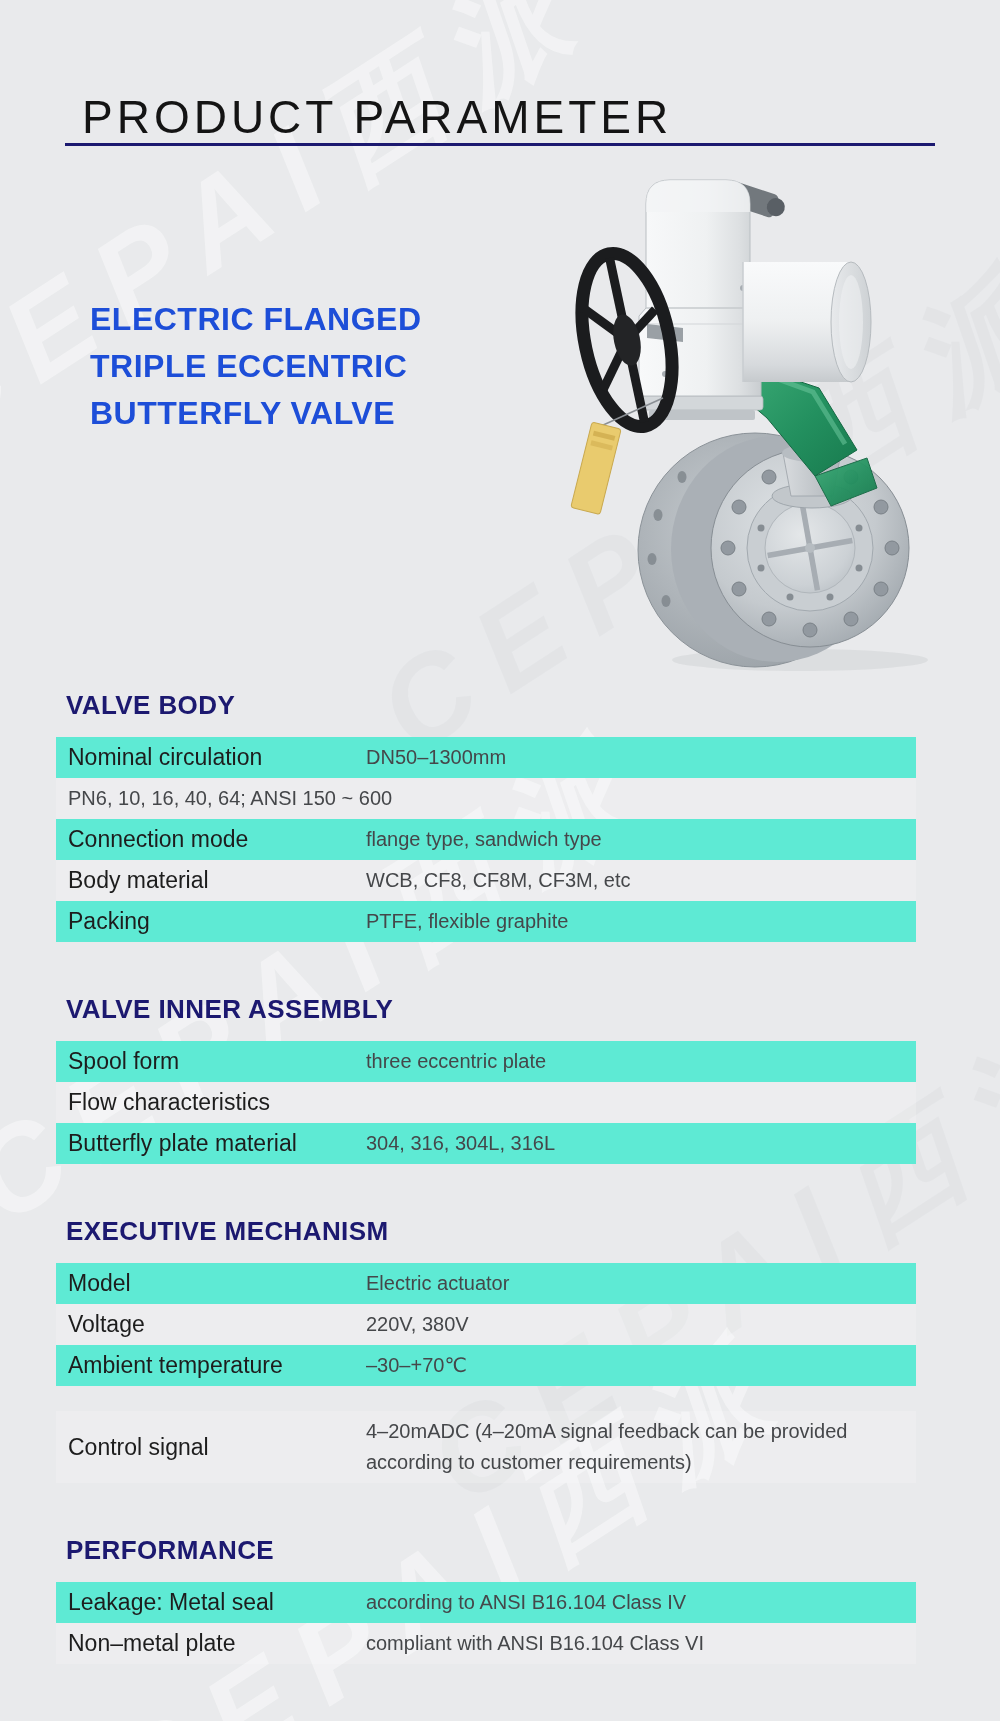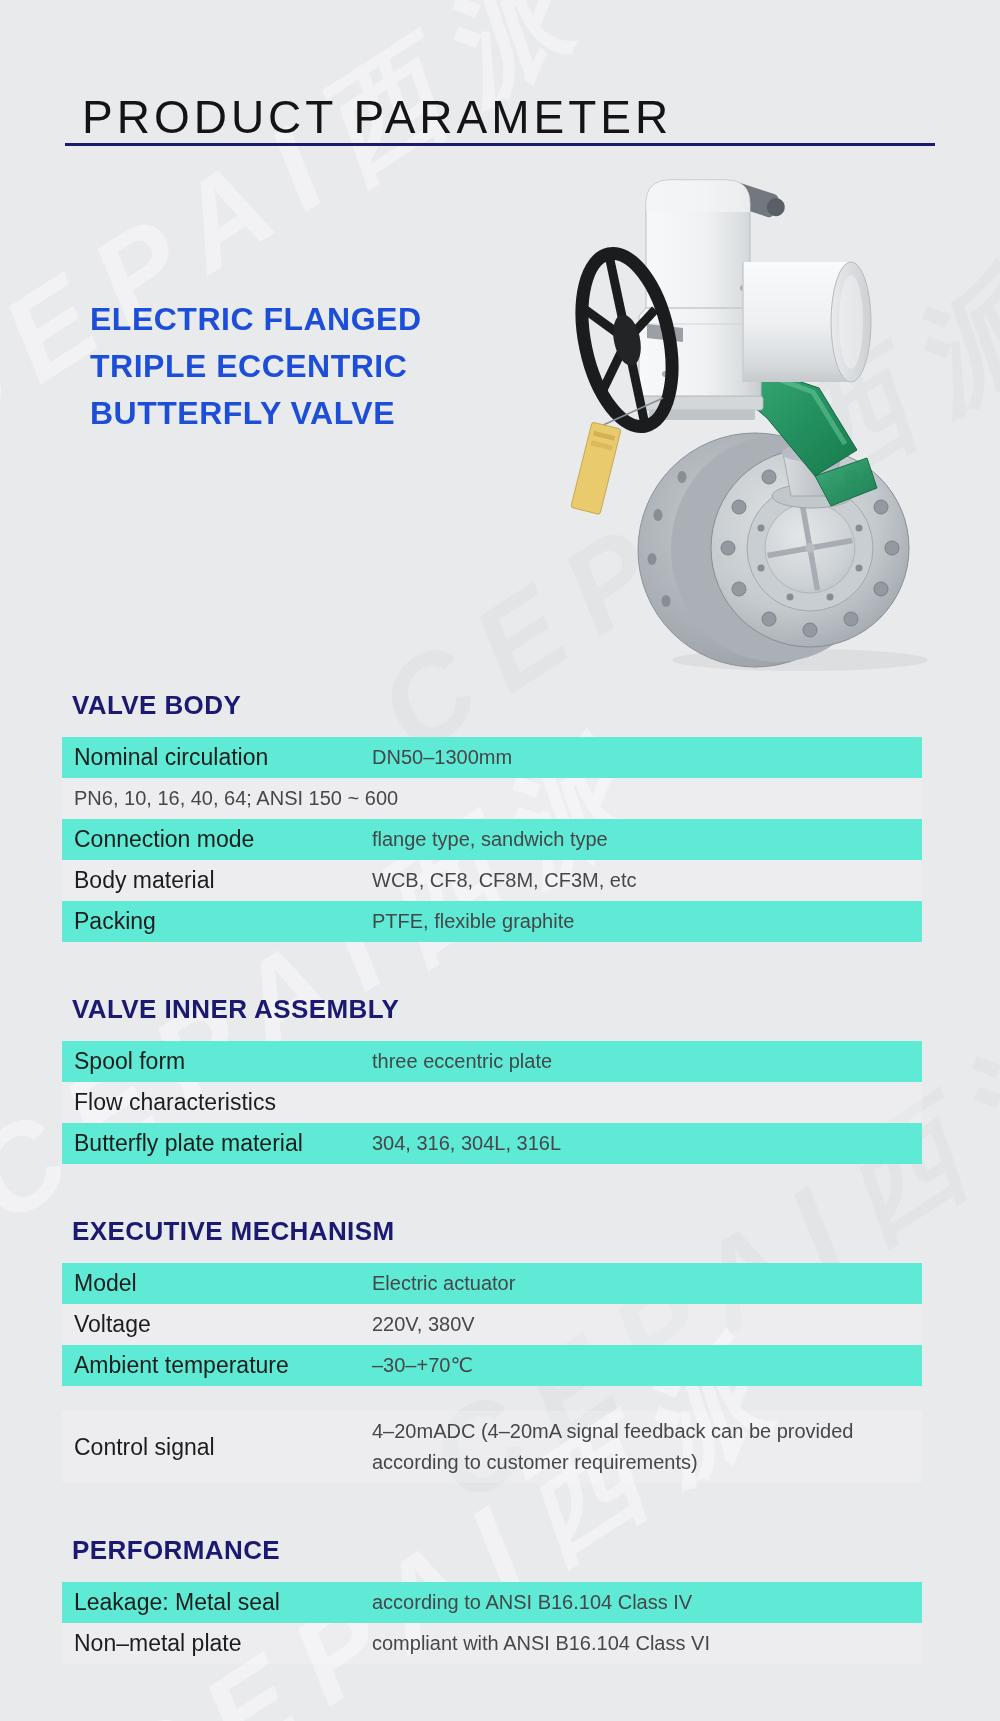--- a/index.html
+++ b/index.html
@@ -28,21 +28,21 @@
     background:#1c1970;
   }
   
   .green-title{
     position:absolute;left:90px;top:296px;
     font-size:32px;font-weight:bold;line-height:47px;color:#1d4ed8;
     letter-spacing:.5px;
   }
   .product-art{position:absolute;left:515px;top:158px;width:445px;height:515px;}
   
-  .sections{position:absolute;left:62px;top:690px;width:860px;}
+  .sections{position:absolute;left:56px;top:690px;width:860px;}
   .spec-section{margin:0 0 52px 0;}
   .spec-section h2{
     margin:0 0 16px 10px;font-size:26px;font-weight:bold;color:#1c1970;
     letter-spacing:.4px;
   }
   .spec-table{width:100%;}
   .spec-row{
     display:flex;align-items:center;min-height:39px;box-sizing:border-box;
     padding:5px 10px 5px 12px;
   }

